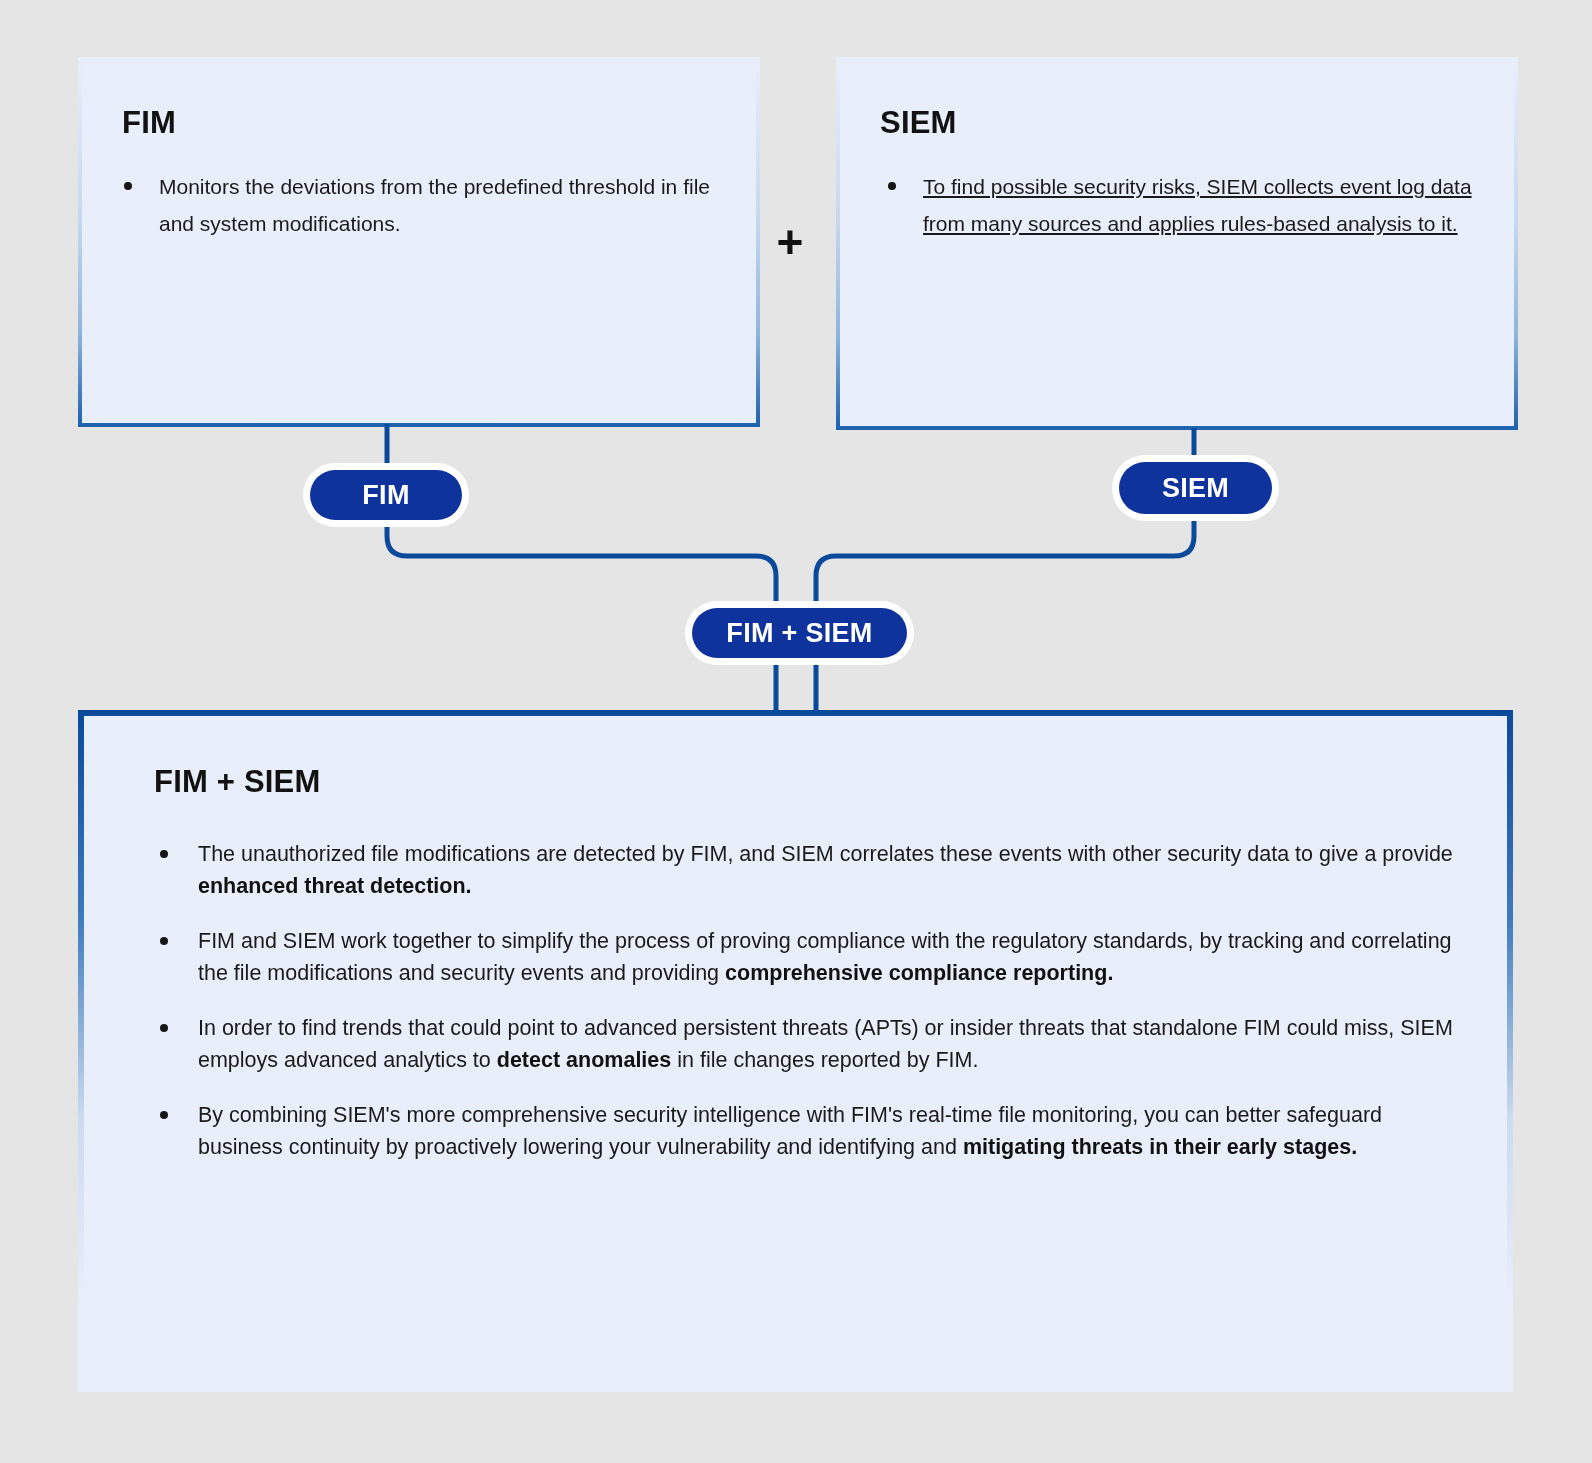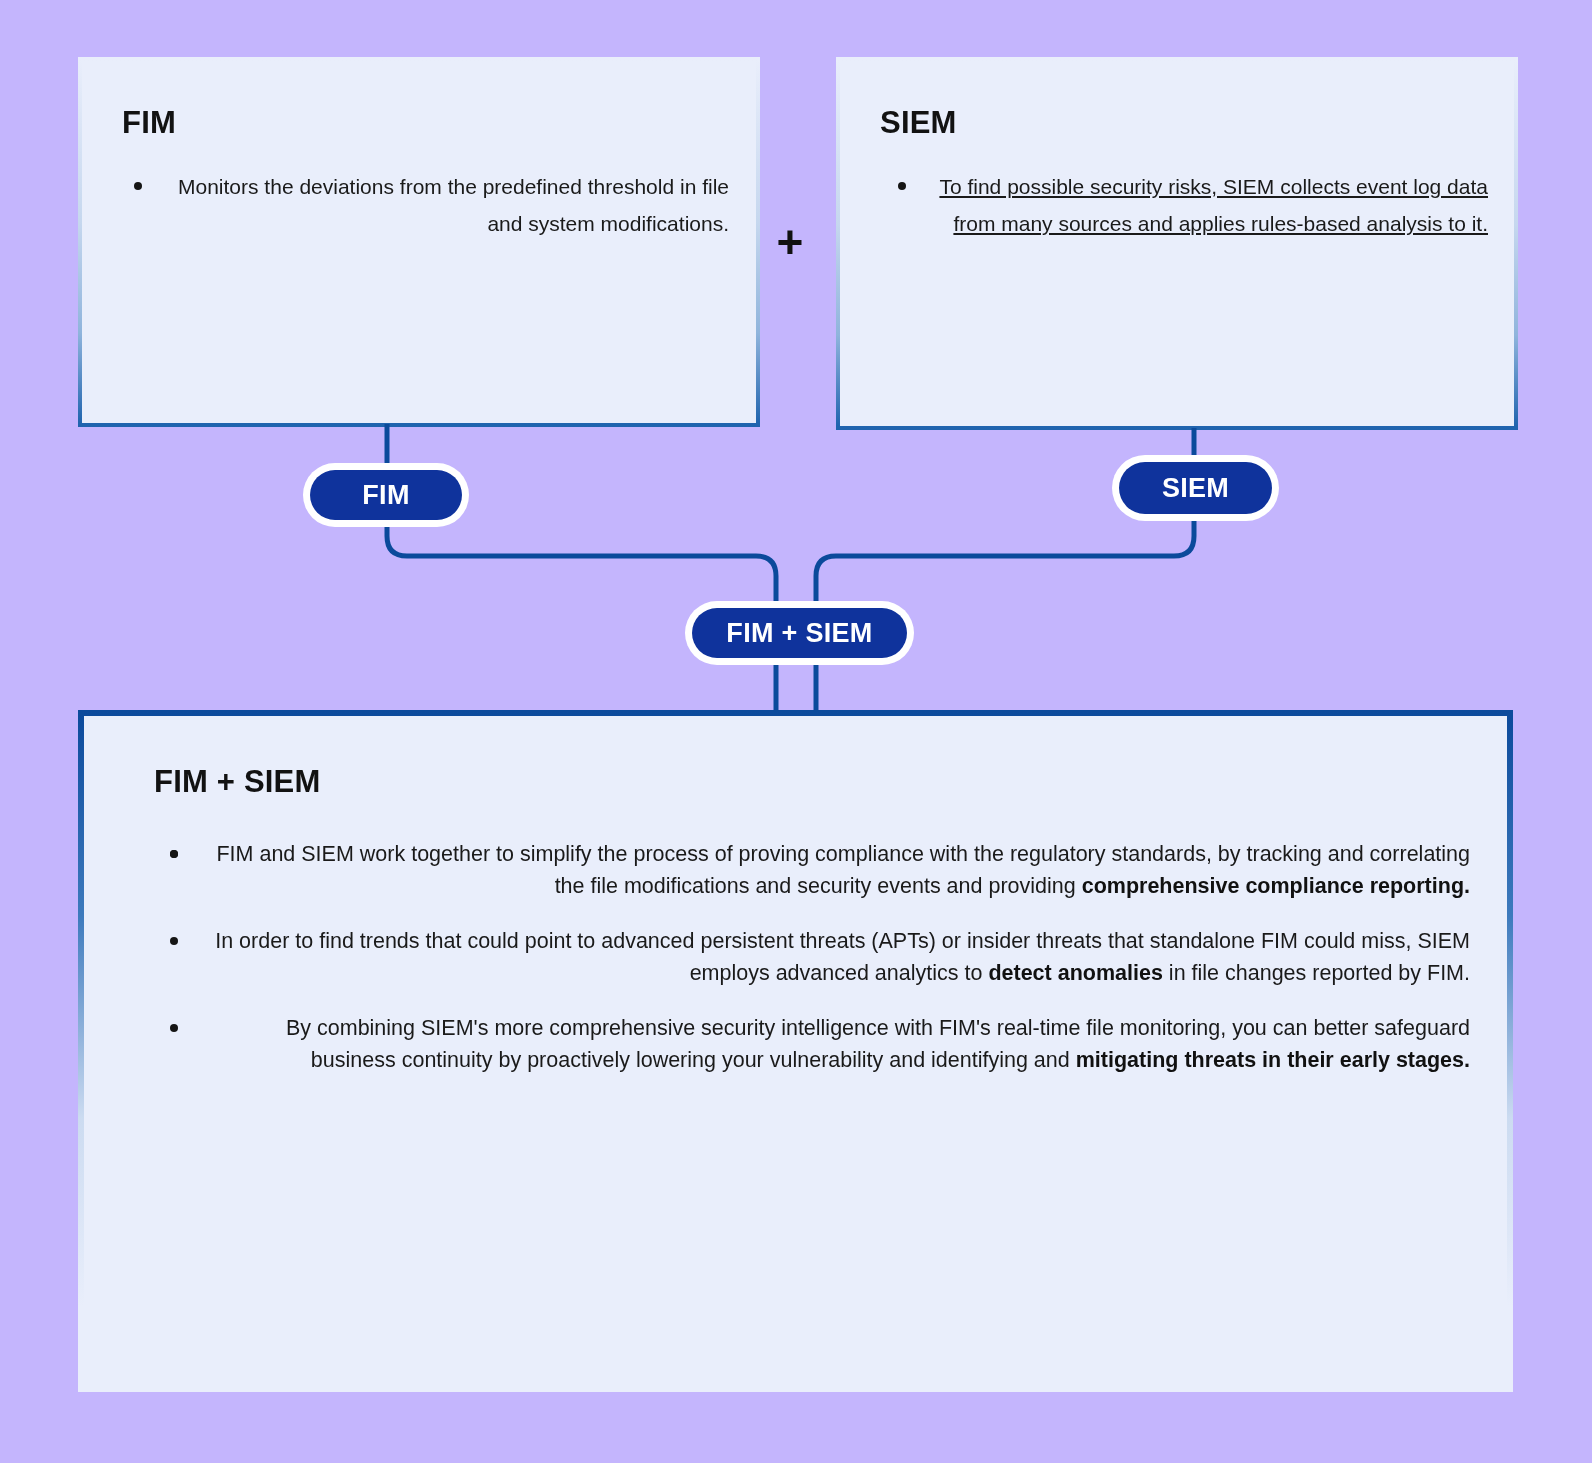--- a/index.html
+++ b/index.html
@@ -1,20 +1,20 @@
 <!DOCTYPE html>
 <html><head>
 <meta charset="utf-8">
 <style>
   html, body { margin: 0; padding: 0; background: #ffffff; }
   .canvas {
     position: relative;
     width: 1592px;
     height: 1463px;
-    background: #c4b5fd;
+    background: #e5e5e5;
     font-family: "Liberation Sans", sans-serif;
     color: #161616;
     overflow: hidden;
   }
 
   
   .box {
     position: absolute;
     background: #E9EEFB;
     border-style: solid;
@@ -44,21 +44,21 @@
     margin: 0;
     font-size: 31px;
     font-weight: bold;
     color: #121212;
     letter-spacing: 0.2px;
   }
   .fim-box h2  { padding: 44px 0 0 40px; }
   .siem-box h2 { padding: 44px 0 0 40px; }
   .combined-box h2 { padding: 48px 0 0 70px; }
 
-  .box ul { list-style: none; margin: 10px; padding: 0; text-align: right; }
+  .box ul { list-style: none; margin: 0; padding: 0; }
 
   .box-top ul { margin-top: 27px; }
   .box-top li {
     position: relative;
     margin: 0 0 26px 40px;
     padding-left: 37px;
     width: 560px;
     font-size: 21px;
     line-height: 37px;
     color: #1a1a1a;
@@ -171,20 +171,21 @@
 
   <div class="pill pill-fim">FIM</div>
   <div class="pill pill-siem">SIEM</div>
   <div class="pill pill-combined">FIM + SIEM</div>
 
   <section class="box box-bottom combined-box">
     <h2>FIM + SIEM</h2>
     <ul>
       <li>
         <span class="dot"></span>
+        <span>The unauthorized file modifications are detected by FIM, and SIEM correlates these events with other security data to give a provide <b>enhanced threat detection.</b></span>
       </li>
       <li>
         <span class="dot"></span>
         <span> FIM and SIEM work together to simplify the process of proving compliance with the regulatory standards, by tracking and correlating the file modifications and security events and providing <b>comprehensive compliance reporting.</b></span>
       </li>
       <li>
         <span class="dot"></span>
         <span>In order to find trends that could point to advanced persistent threats (APTs) or insider threats that standalone FIM could miss, SIEM employs advanced analytics to <b>detect anomalies</b> in file changes reported by FIM.</span>
       </li>
       <li>

